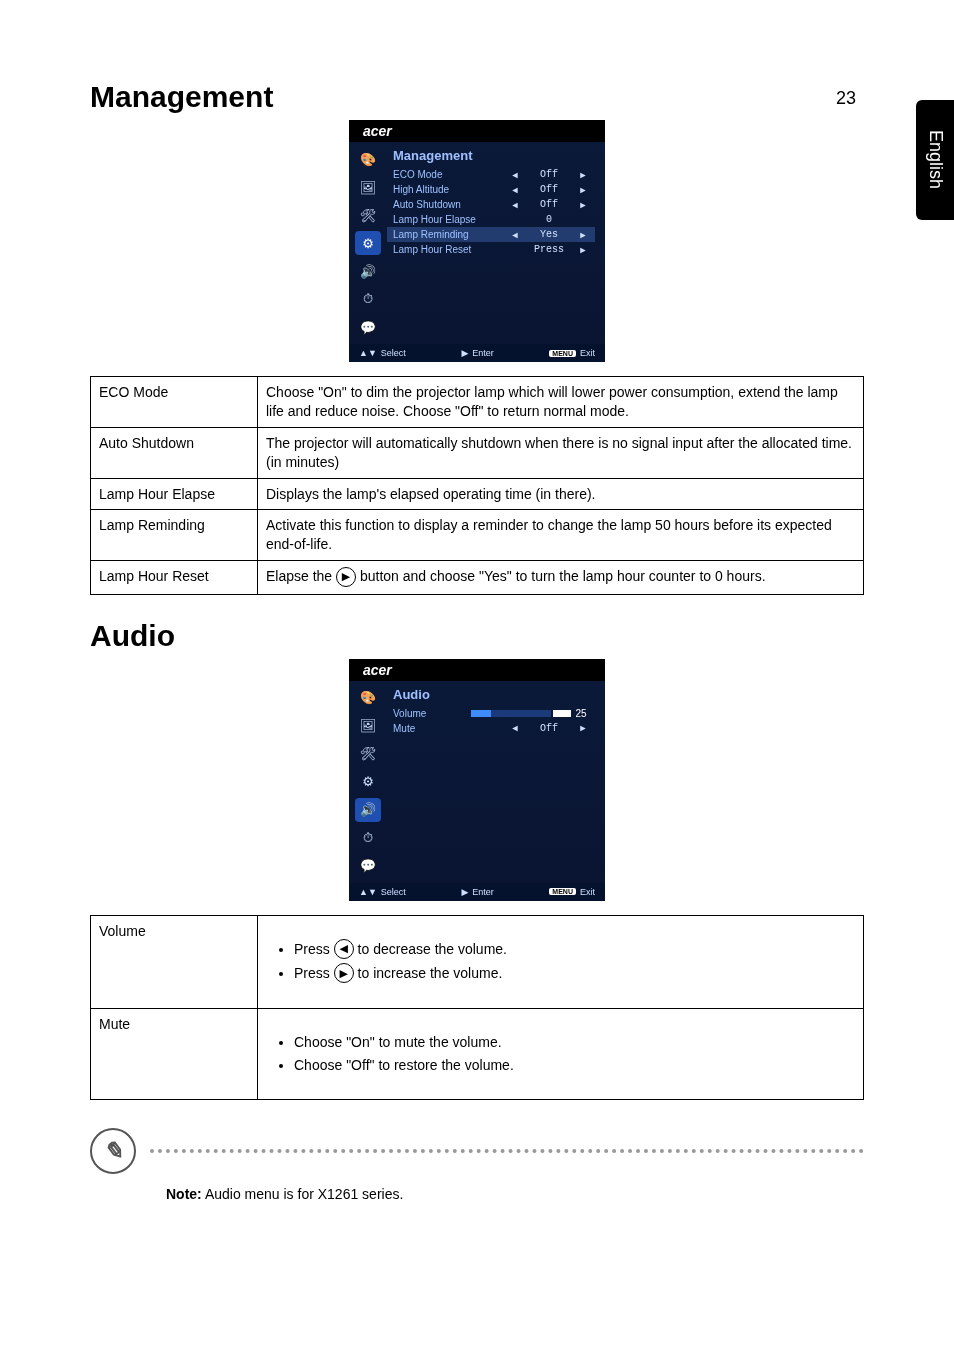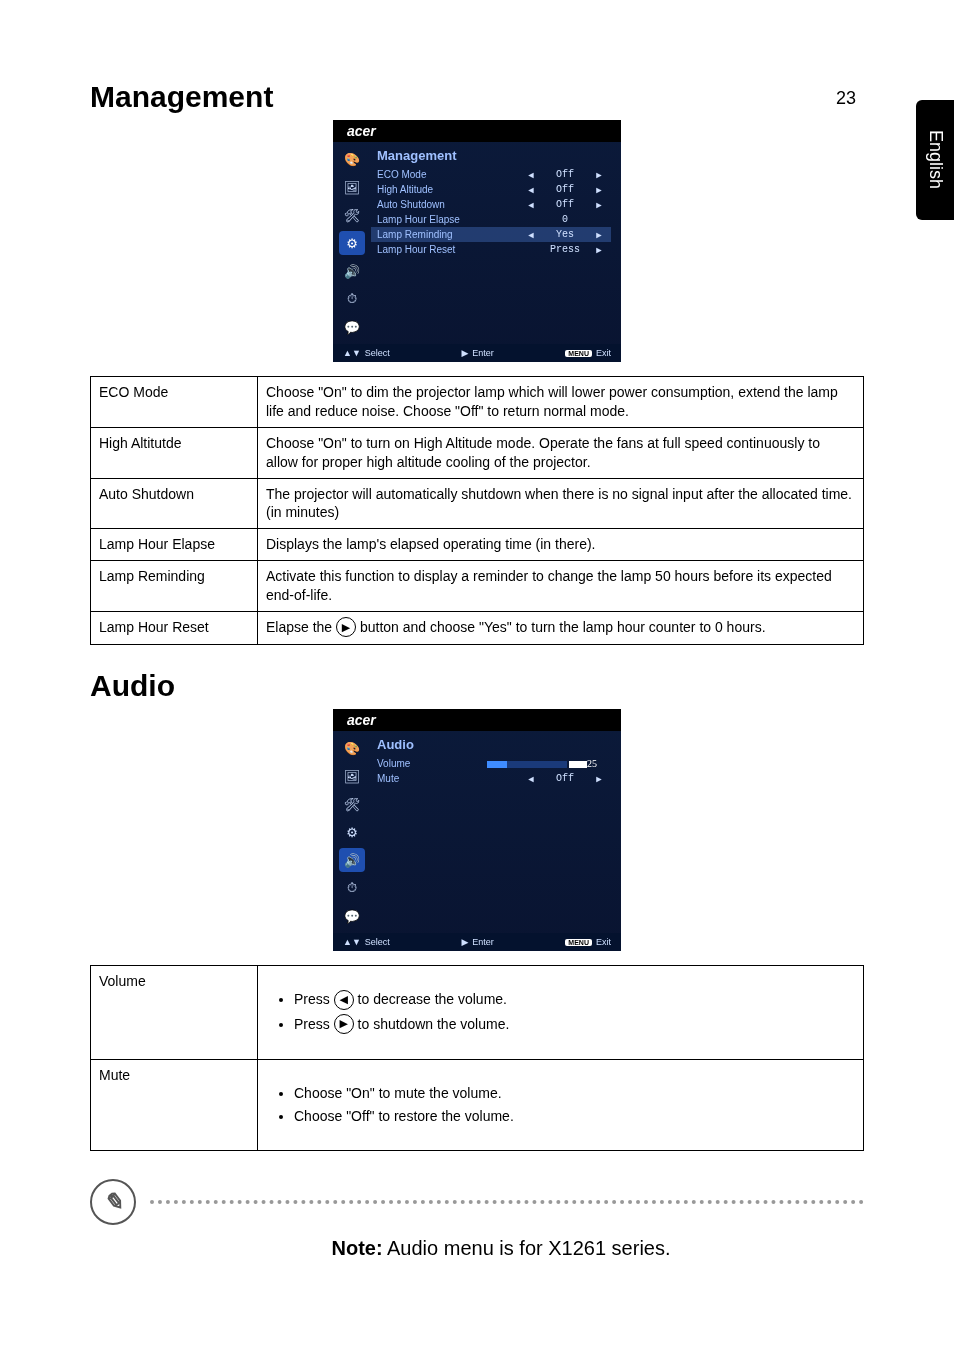--- a/index.html
+++ b/index.html
@@ -43,21 +43,21 @@
     font-size: 30px;
     font-weight: bold;
     margin: 20px 0 6px 0;
   }
   .osd-wrap {
     display: flex;
     justify-content: center;
     margin: 4px 0 14px 0;
   }
   .osd {
-    width: 288px;
+    width: 256px;
     background: linear-gradient(#0b1a3a, #091431);
     font-size: 11px;
     color: #cfe0ff;
   }
   .osd .brand {
     background: #000;
     color: #fff;
     font-style: italic;
     font-weight: bold;
     font-size: 14px;
@@ -119,21 +119,21 @@
   }
   .osd .footer .seg { display:flex; align-items:center; gap:4px;}
   .osd .footer .menu-badge {
     background:#fff; color:#000; font-size:7px; padding:0 3px; border-radius:2px; font-weight:bold;
   }
   .osd .bar {
     width: 80px; height: 7px; background:#1a3a7a; position:relative; display:inline-block; vertical-align:middle;
   }
   .osd .bar .fill { position:absolute; left:0; top:0; bottom:0; width:25%; background:#3f8cff;}
   .osd .bar-end { display:inline-block; width:18px; height:7px; background:#fff; margin-left:2px; vertical-align:middle;}
-  .osd .val-num { font-size:10px; color:#fff; width:20px; text-align:left;font-family:Liberation Serif, serif;}
+  .osd .val-num { font-size:10px; color:#fff; width:20px; text-align:center;}
   table.desc {
     width: 100%;
     border-collapse: collapse;
     font-size: 14px;
     margin-bottom: 24px;
   }
   table.desc td {
     border: 1px solid #000;
     padding: 6px 8px;
     vertical-align: top;
@@ -177,23 +177,22 @@
     font-weight: bold;
     flex-shrink: 0;
   }
   .dots {
     flex: 1;
     border-top: 4px dotted #999;
     height: 0;
   }
   .note-text {
     margin-top: 12px;
-    margin-left: 48px;
-    font-size: 20px;
-    text-align: center;
+    margin-left: 76px;
+    font-size: 14px;
   }
   .note-text b { font-weight: bold; }
 </style>
 </head>
 <body>
 
 <div class="page">
   <div class="page-number">23</div>
   <div class="side-tab">English</div>
 
@@ -269,24 +268,20 @@
     </div>
   </div>
 
   <table class="desc">
     <tbody>
         <tr>
           <td>ECO Mode</td>
           <td>Choose "On" to dim the projector lamp which will lower power consumption, extend the lamp life and reduce noise. Choose "Off" to return normal mode.</td>
         </tr>
     <tr>
-          <td>High Altitutde</td>
-          <td>Choose "On" to turn on High Altitude mode. Operate the fans at full speed continuously to allow for proper high altitude cooling of the projector.</td>
-        </tr>
-    <tr>
           <td>Auto Shutdown</td>
           <td>The projector will automatically shutdown when there is no signal input after the allocated time. (in minutes)</td>
         </tr>
     <tr>
           <td>Lamp Hour Elapse</td>
           <td>Displays the lamp's elapsed operating time (in there).</td>
         </tr>
     <tr>
           <td>Lamp Reminding</td>
           <td>Activate this function to display a reminder to change the lamp 50 hours before its expected end-of-life.</td>
@@ -348,21 +343,21 @@
     </div>
   </div>
 
   <table class="desc">
     <tbody>
         <tr>
       <td>Volume</td>
       <td>
         <ul class="cell-list">
           <li><span>Press </span><span class="circ">◀</span><span> to decrease the volume.</span></li>
-          <li><span>Press </span><span class="circ">▶</span><span> to shutdown the volume.</span></li>
+          <li><span>Press </span><span class="circ">▶</span><span> to increase the volume.</span></li>
         </ul>
       </td>
     </tr>
     <tr>
       <td>Mute</td>
       <td>
         <ul class="cell-list">
           <li>Choose "On" to mute the volume.</li>
           <li>Choose "Off" to restore the volume.</li>
         </ul>

